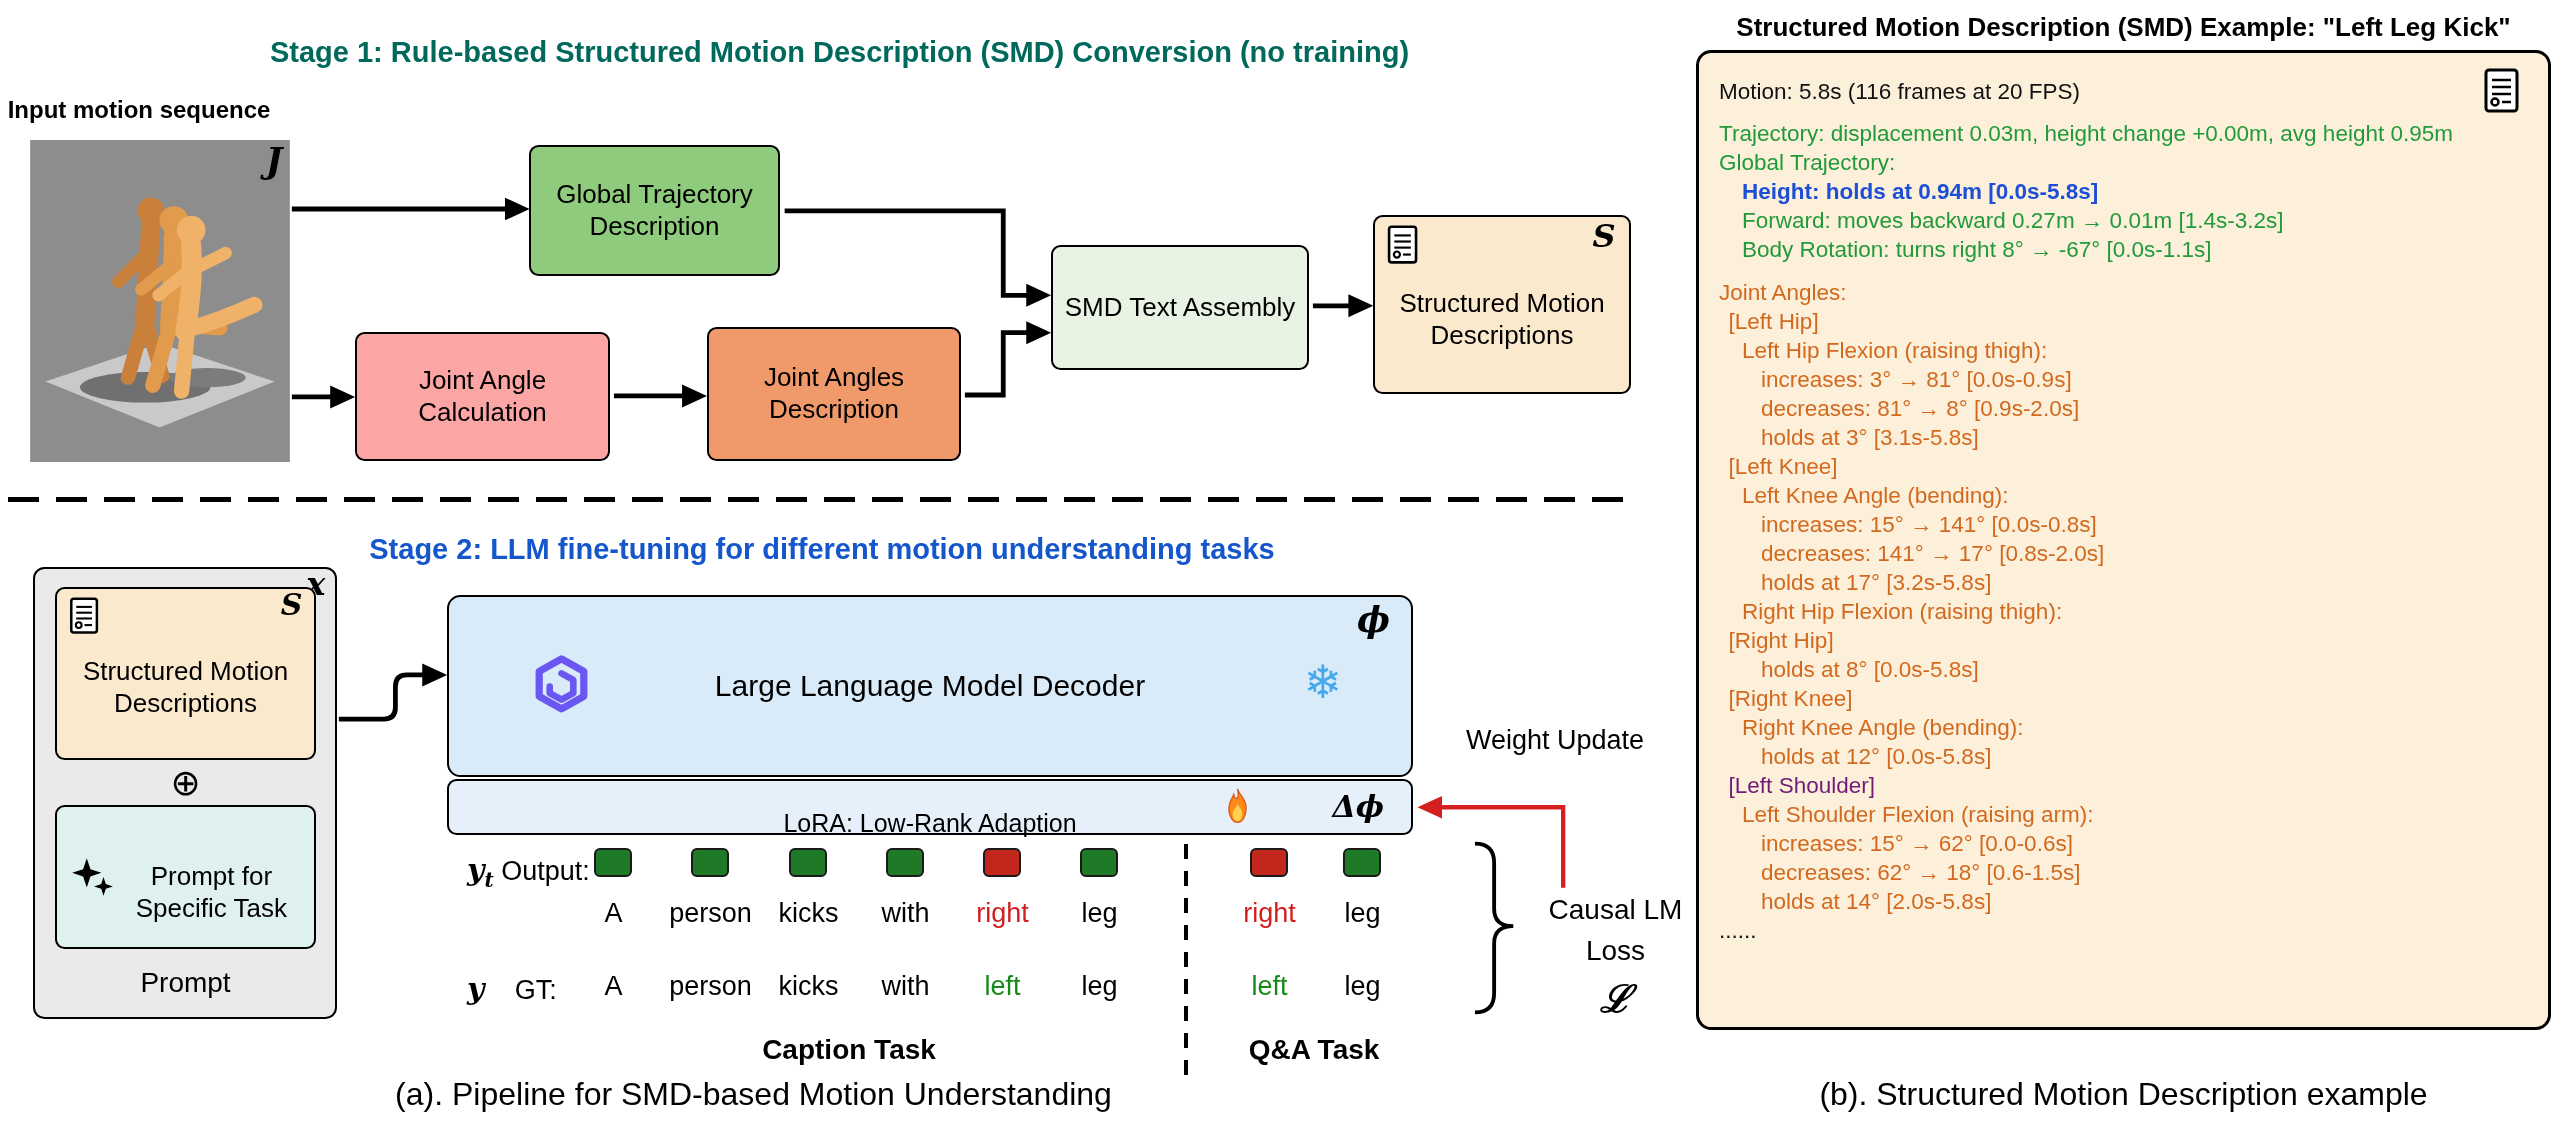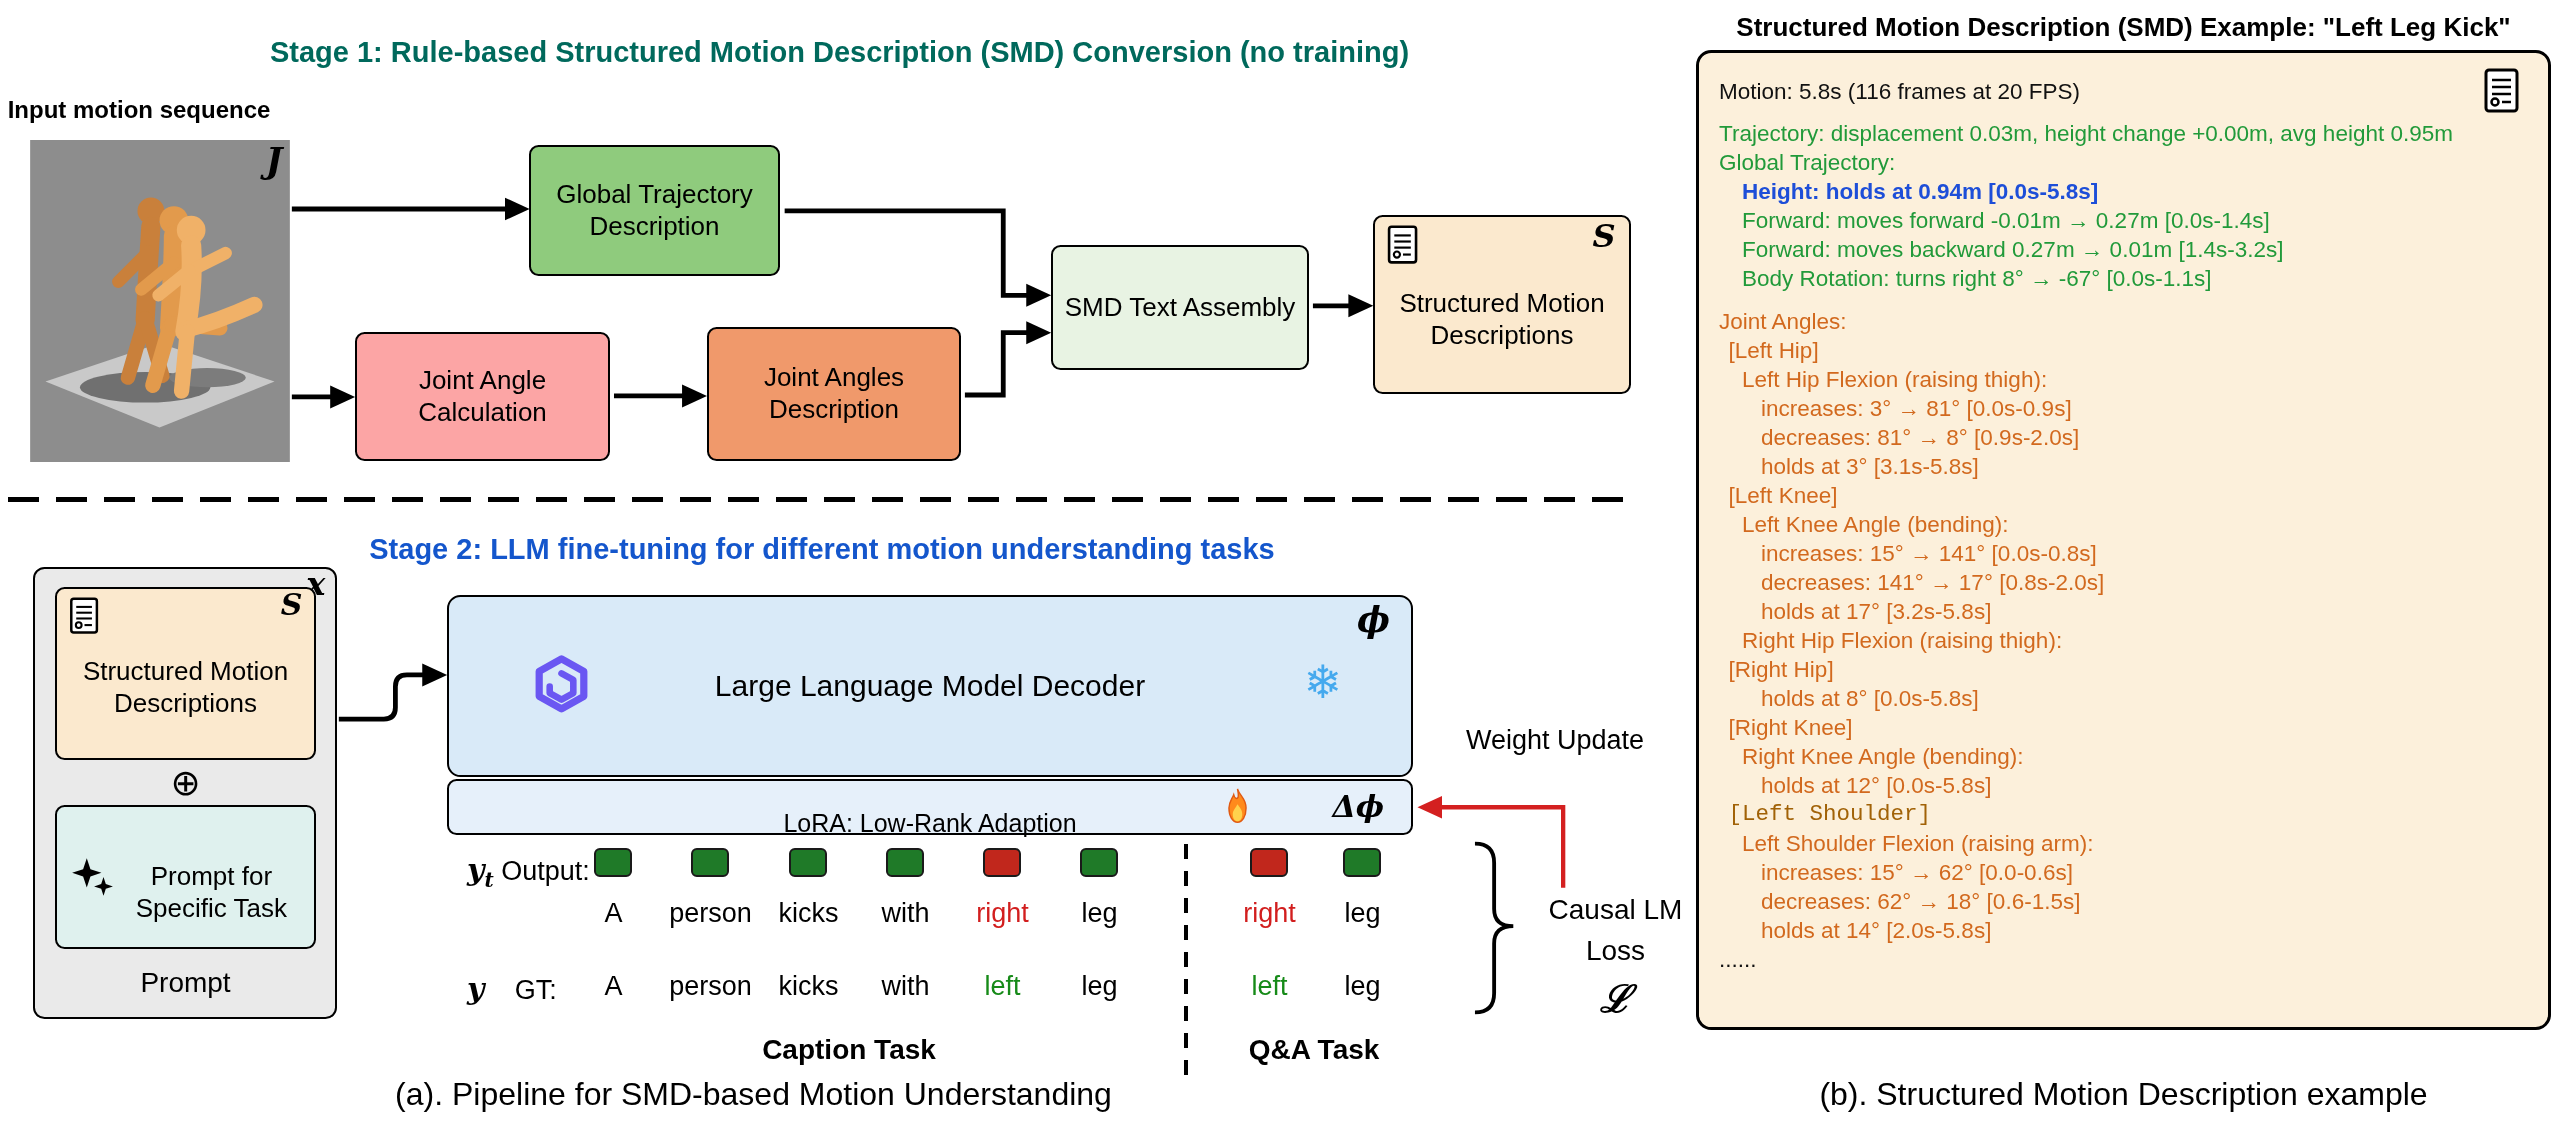--- a/index.html
+++ b/index.html
@@ -203,41 +203,40 @@
       <circle cx="13" cy="34" r="3.5" fill="none" stroke="#000" stroke-width="2.5"></circle>
       <line x1="20" y1="34" x2="29" y2="34" stroke="#000" stroke-width="2.5"></line>
     </svg>
   </div>
 
   <div class="abs" style="left:1719px;top:77px;width:809px;">
       <div class="smd-line ind0" style="color: rgb(17, 17, 17);">Motion: 5.8s (116 frames at 20 FPS)</div>
       <div class="smd-line ind0 gap" style="color: rgb(33, 154, 58);">Trajectory: displacement 0.03m, height change +0.00m, avg height 0.95m</div>
       <div class="smd-line ind0" style="color: rgb(33, 154, 58);">Global Trajectory:</div>
       <div class="smd-line ind2" style="color: #1d4ed8; font-weight: bold;">Height: holds at 0.94m [0.0s-5.8s]</div>
-      <div class="smd-line ind2" style="color: rgb(33, 154, 58);">Forward: moves forward -0.01m → 0.27m [0.0s-1.4s]</div>
       <div class="smd-line ind2" style="color: rgb(33, 154, 58);">Forward: moves backward 0.27m → 0.01m [1.4s-3.2s]</div>
       <div class="smd-line ind2" style="color: rgb(33, 154, 58);">Body Rotation: turns right 8° → -67° [0.0s-1.1s]</div>
       <div class="smd-line ind0 gap" style="color: rgb(210, 105, 30);">Joint Angles:</div>
       <div class="smd-line ind1" style="color: rgb(210, 105, 30);">[Left Hip]</div>
       <div class="smd-line ind2" style="color: rgb(210, 105, 30);">Left Hip Flexion (raising thigh):</div>
       <div class="smd-line ind3" style="color: rgb(210, 105, 30);">increases: 3° → 81° [0.0s-0.9s]</div>
       <div class="smd-line ind3" style="color: rgb(210, 105, 30);">decreases: 81° → 8° [0.9s-2.0s]</div>
       <div class="smd-line ind3" style="color: rgb(210, 105, 30);">holds at 3° [3.1s-5.8s]</div>
       <div class="smd-line ind1" style="color: rgb(210, 105, 30);">[Left Knee]</div>
       <div class="smd-line ind2" style="color: rgb(210, 105, 30);">Left Knee Angle (bending):</div>
       <div class="smd-line ind3" style="color: rgb(210, 105, 30);">increases: 15° → 141° [0.0s-0.8s]</div>
       <div class="smd-line ind3" style="color: rgb(210, 105, 30);">decreases: 141° → 17° [0.8s-2.0s]</div>
       <div class="smd-line ind3" style="color: rgb(210, 105, 30);">holds at 17° [3.2s-5.8s]</div>
       <div class="smd-line ind2" style="color: rgb(210, 105, 30);">Right Hip Flexion (raising thigh):</div>
       <div class="smd-line ind1" style="color: rgb(210, 105, 30);">[Right Hip]</div>
       <div class="smd-line ind3" style="color: rgb(210, 105, 30);">holds at 8° [0.0s-5.8s]</div>
       <div class="smd-line ind1" style="color: rgb(210, 105, 30);">[Right Knee]</div>
       <div class="smd-line ind2" style="color: rgb(210, 105, 30);">Right Knee Angle (bending):</div>
       <div class="smd-line ind3" style="color: rgb(210, 105, 30);">holds at 12° [0.0s-5.8s]</div>
-      <div class="smd-line ind1" style="color: #a16207; font-family: Liberation Mono, monospace;">[Left Shoulder]</div>
+      <div class="smd-line ind1" style="color: #701a75;">[Left Shoulder]</div>
       <div class="smd-line ind2" style="color: rgb(210, 105, 30);">Left Shoulder Flexion (raising arm):</div>
       <div class="smd-line ind3" style="color: rgb(210, 105, 30);">increases: 15° → 62° [0.0-0.6s]</div>
       <div class="smd-line ind3" style="color: rgb(210, 105, 30);">decreases: 62° → 18° [0.6-1.5s]</div>
       <div class="smd-line ind3" style="color: rgb(210, 105, 30);">holds at 14° [2.0s-5.8s]</div>
       <div class="smd-line ind0" style="color: rgb(17, 17, 17);">......</div>
     </div>
 
   <div class="caption" style="left:1696px;top:1076px;width:855px;">(b). Structured Motion Description example</div>
 
   <svg class="abs" style="left:0;top:0;pointer-events:none;" width="2576" height="1139" viewBox="0 0 2686 1188">

